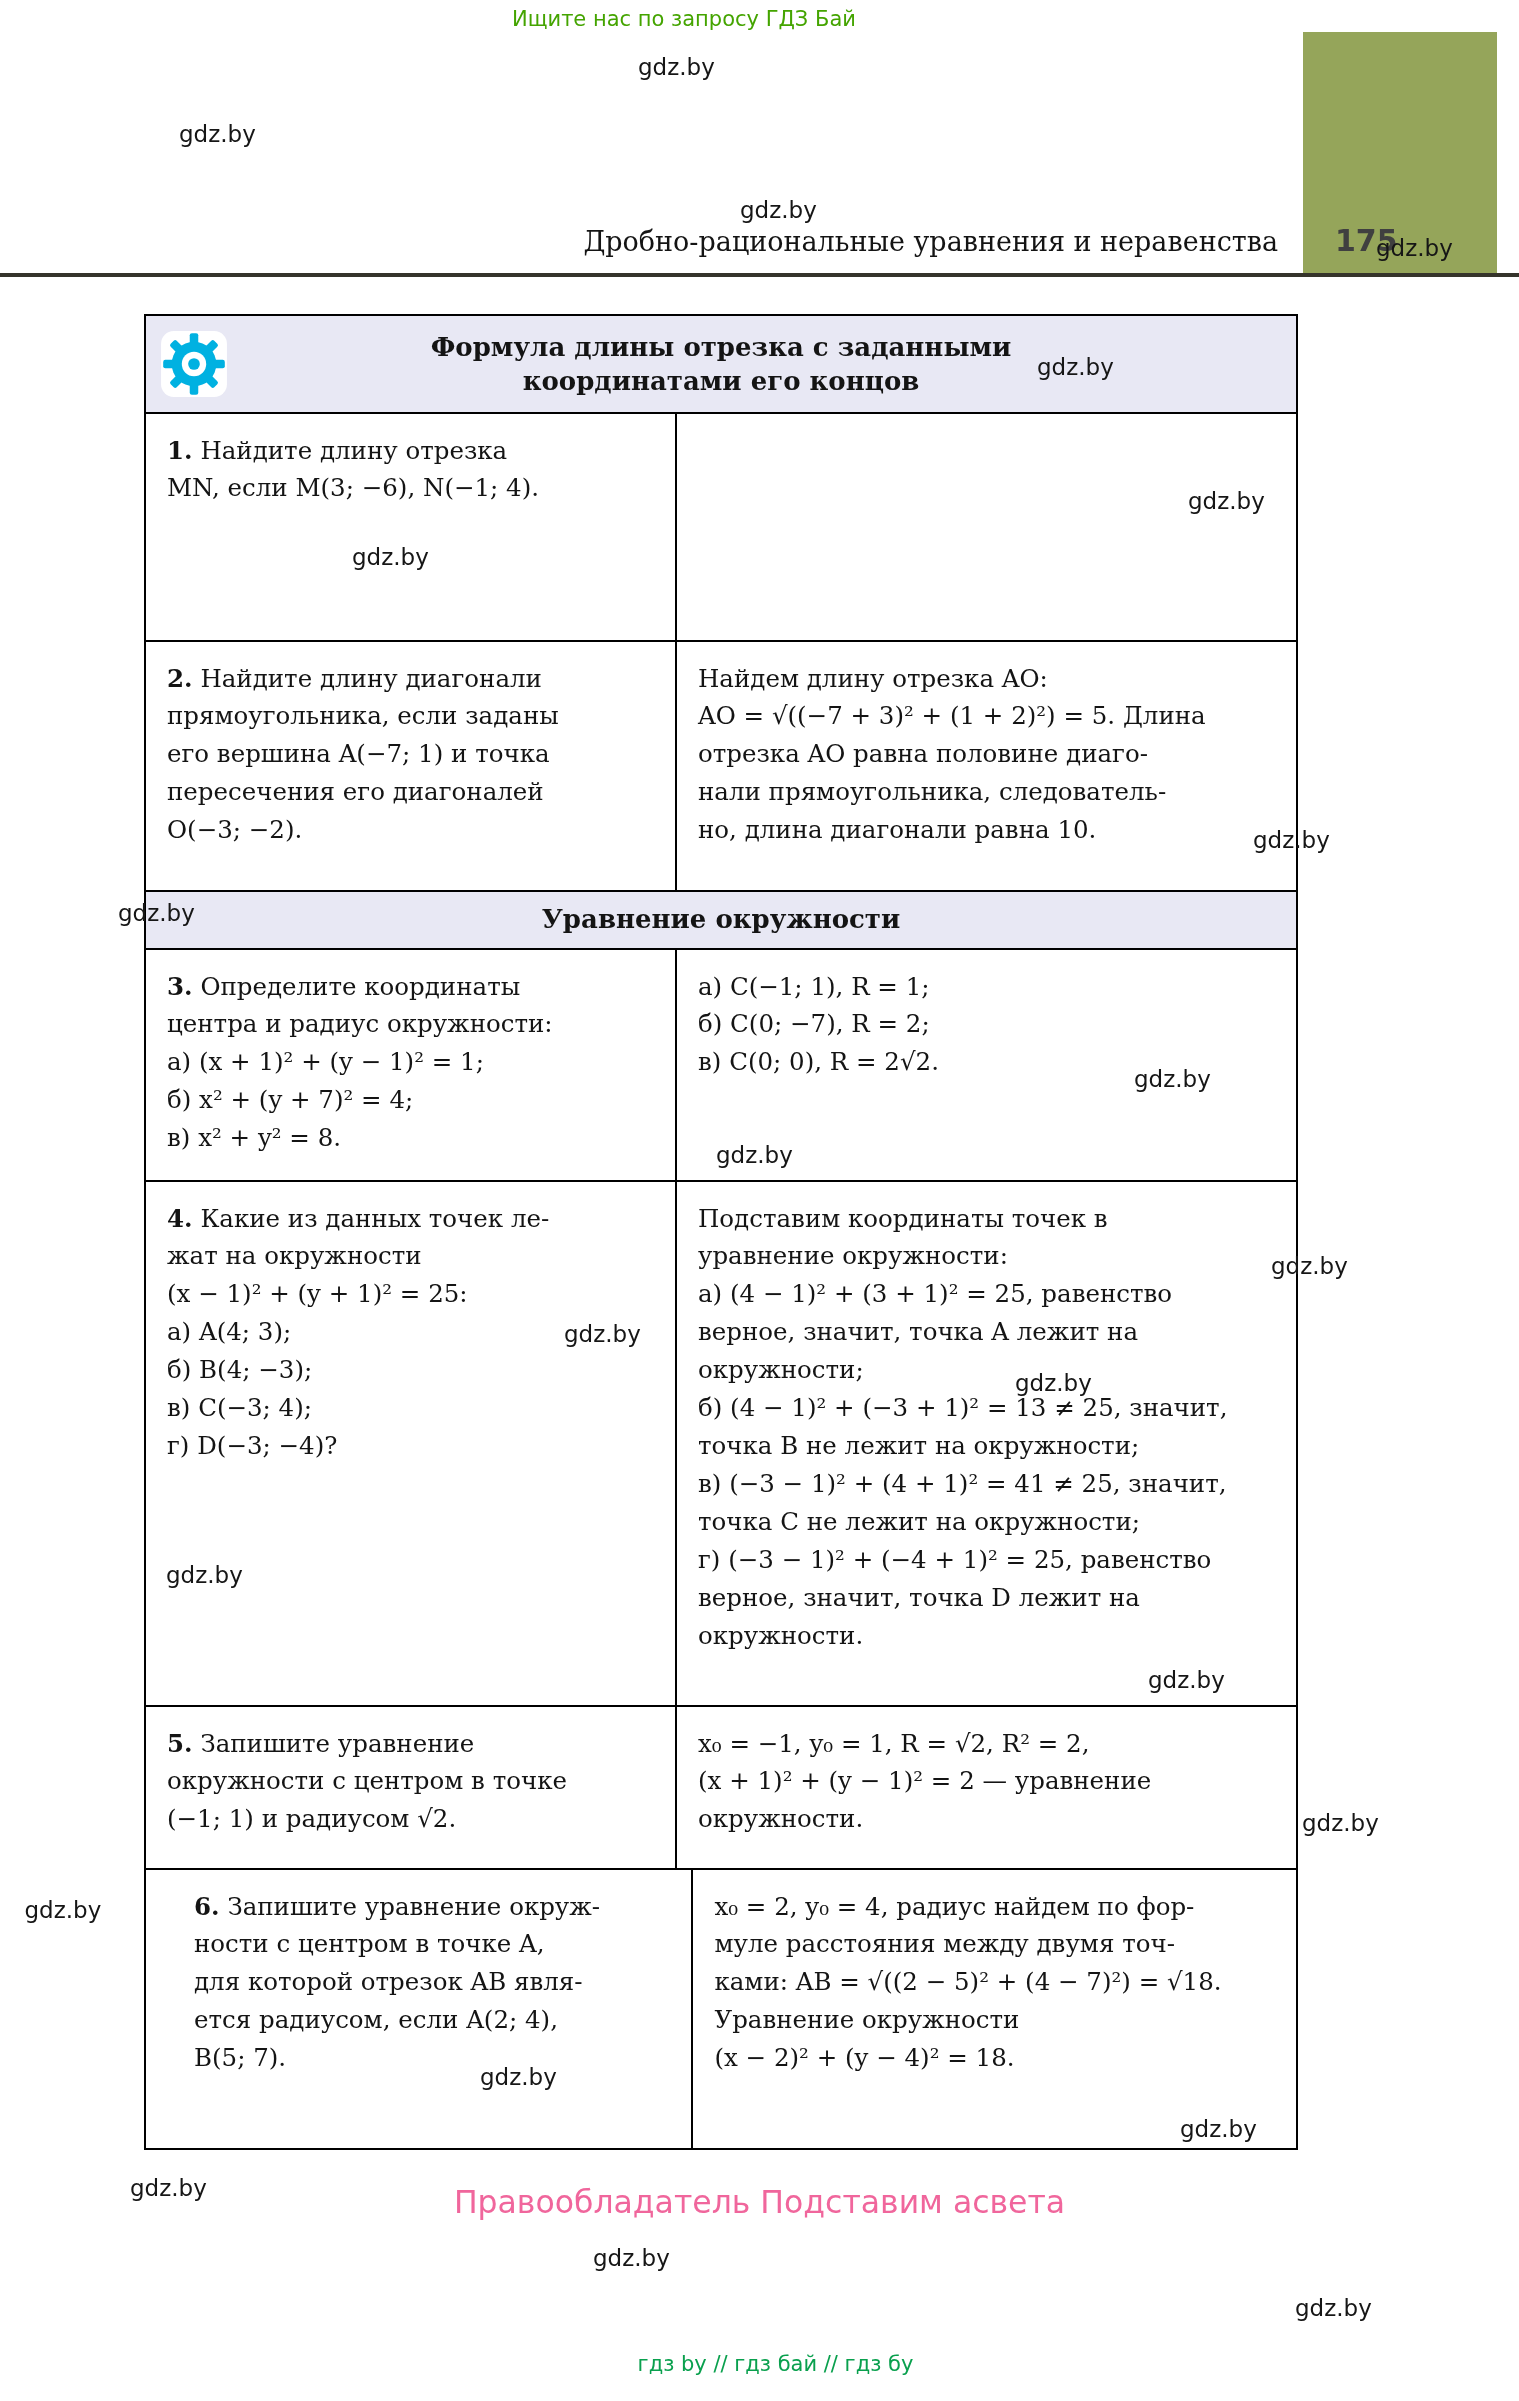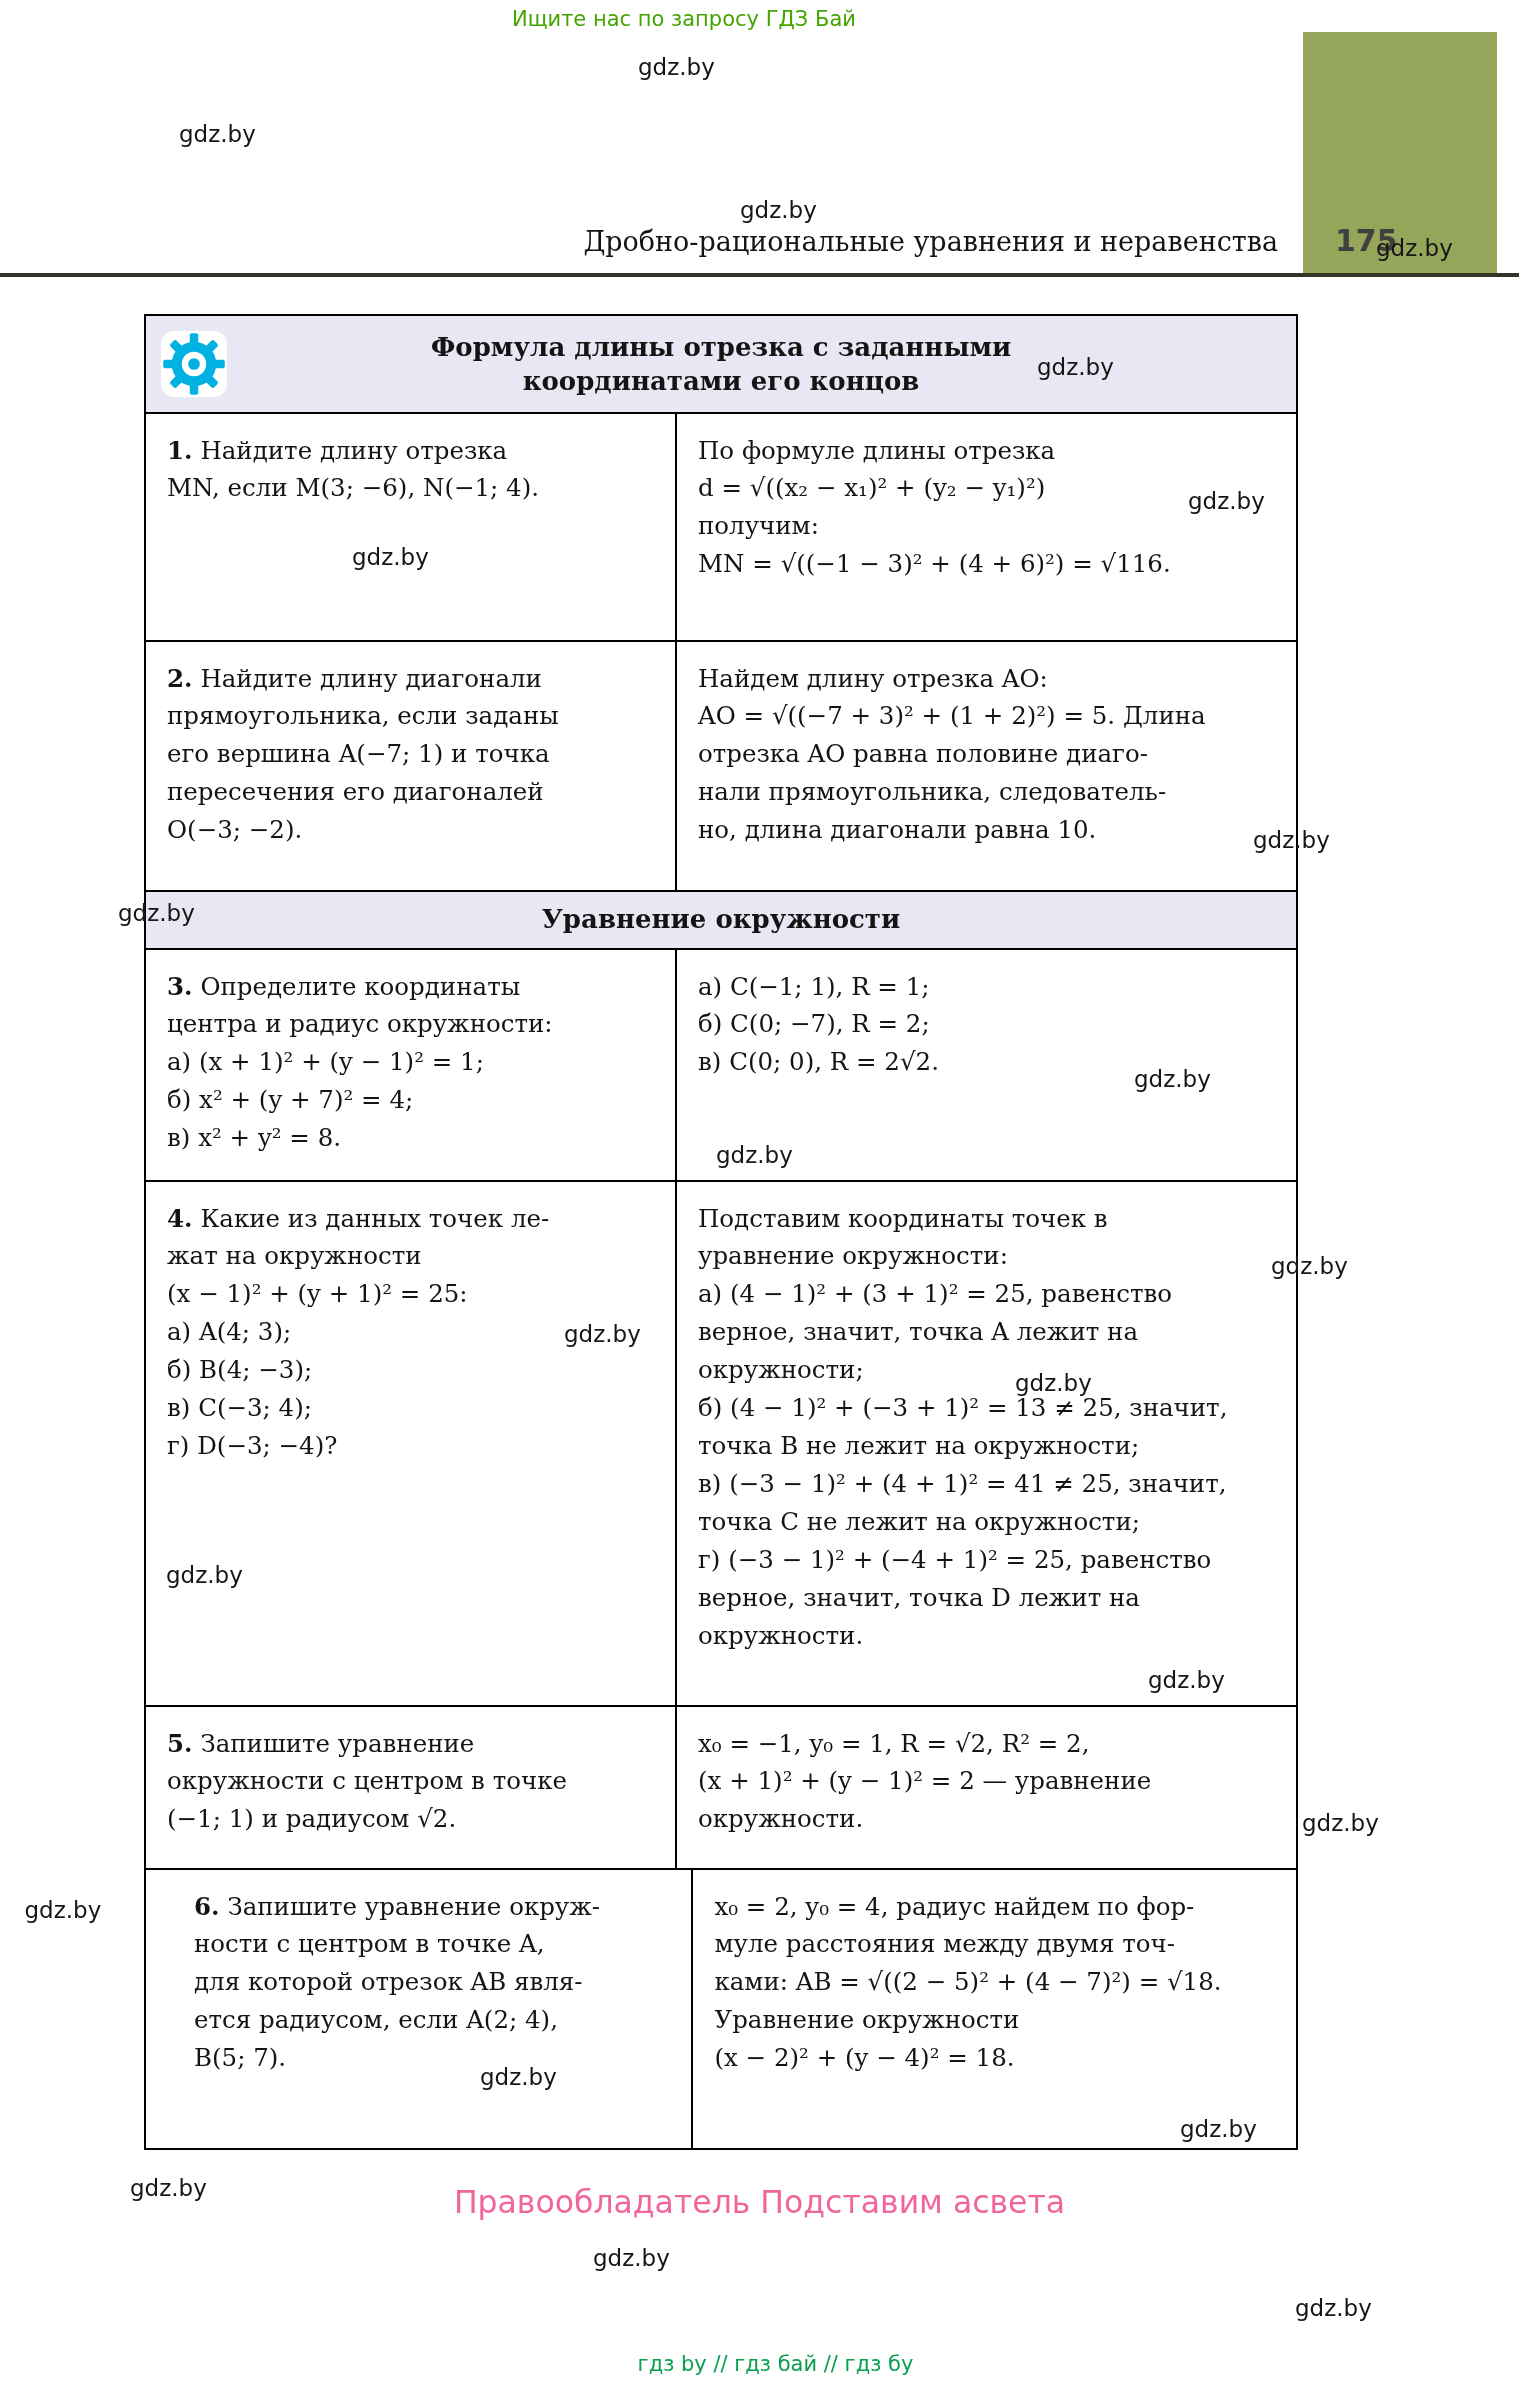--- a/index.html
+++ b/index.html
@@ -104,26 +104,20 @@
     </span>
     <div class="lines">Формула длины отрезка с заданными
 координатами его концов</div>
   </div>
 
   <div class="trow r1">
     <div class="cell cell-l">
       <span class="num">1.</span>
       <span class="lines">Найдите длину отрезка
 MN, если M(3; −6), N(−1; 4).</span>
-    </div>
-    <div class="cell cell-r">
-      <div class="lines">По формуле длины отрезка
-d = √((x₂ − x₁)² + (y₂ − y₁)²)
-получим:
-MN = √((−1 − 3)² + (4 + 6)²) = √116.</div>
     </div>
   </div>
 
   <div class="trow r2">
     <div class="cell cell-l">
       <span class="num">2.</span>
       <span class="lines">Найдите длину диагонали
 прямоугольника, если заданы
 его вершина A(−7; 1) и точка
 пересечения его диагоналей

